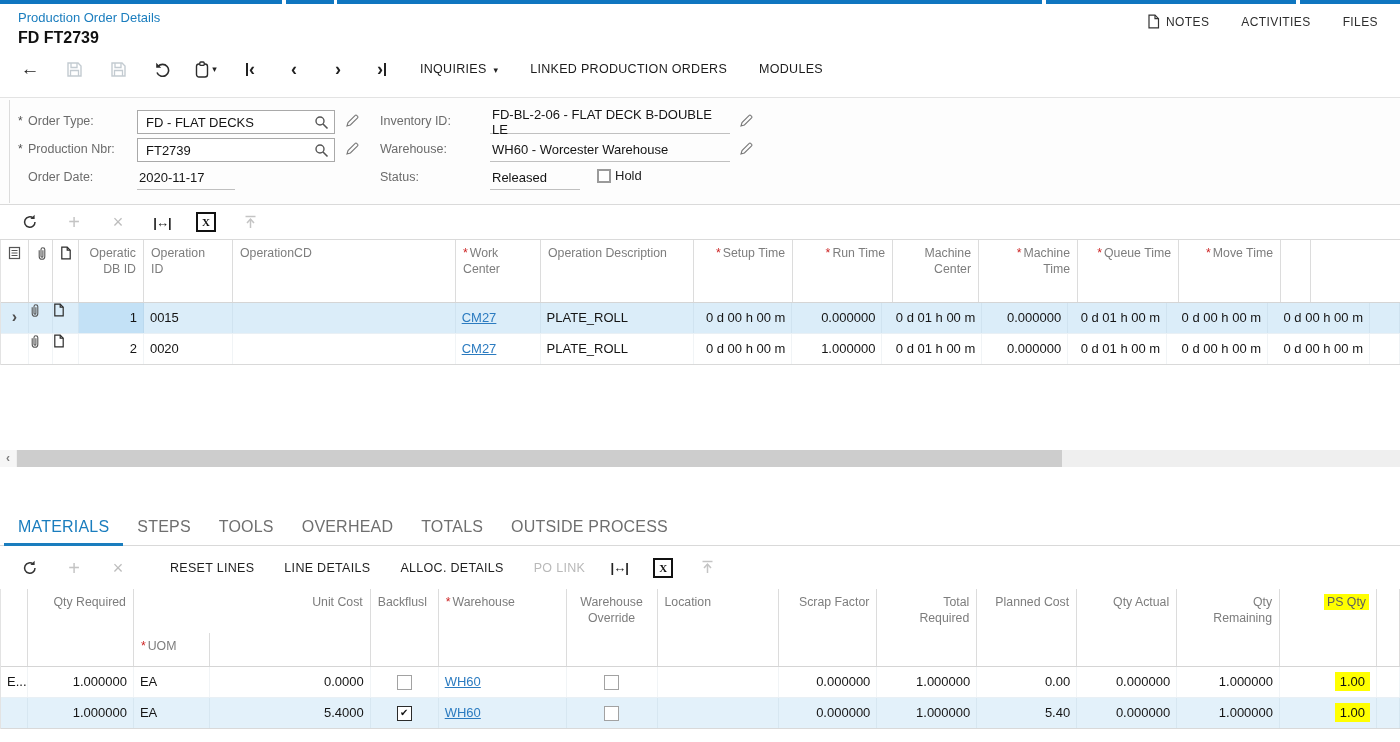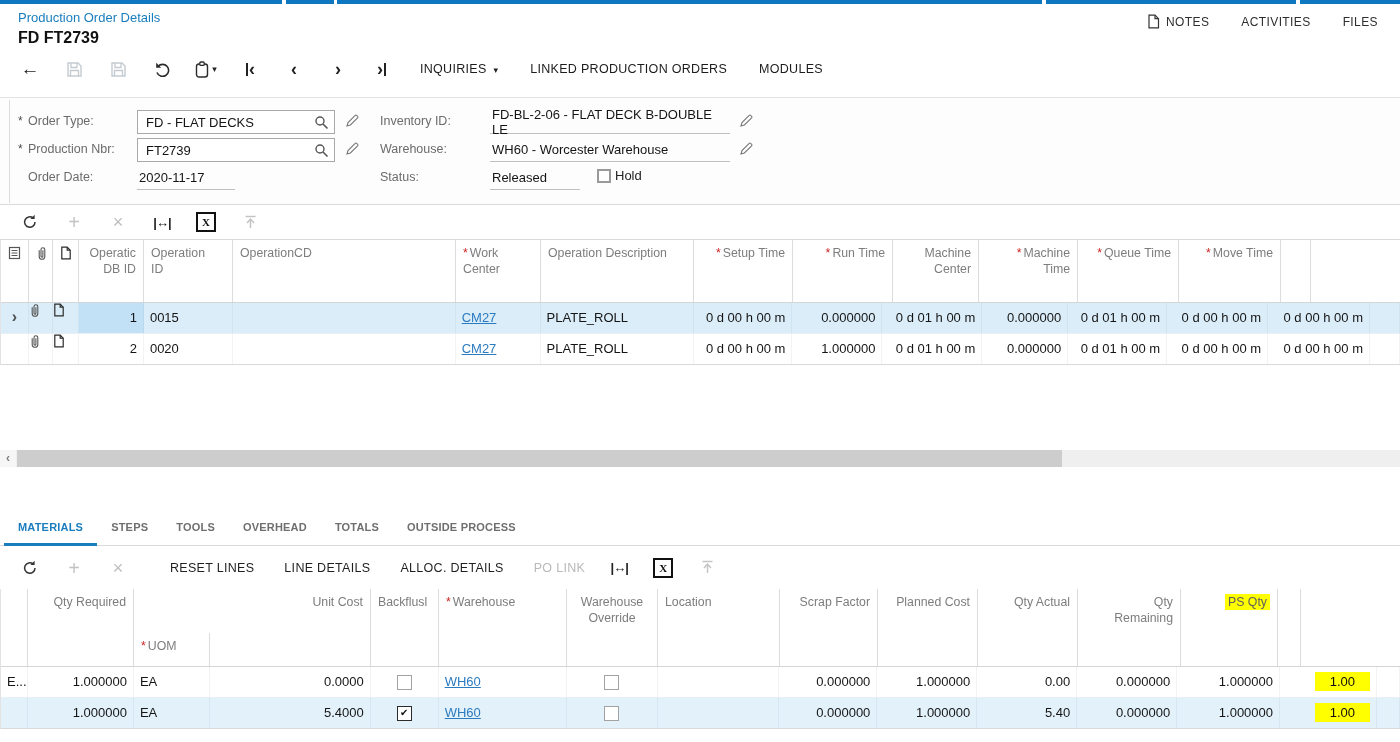--- a/index.html
+++ b/index.html
@@ -63,31 +63,31 @@
   .gc.right{text-align:right;} .gc.center{text-align:center;}
   .gc.icon{text-align:center;padding:0;} .gc.icon svg{vertical-align:middle;}
   .gc.active{background:var(--selcell);}
   .glink{color:var(--link);text-decoration:underline;cursor:pointer;}
   .cb{display:inline-block;width:13px;height:13px;border:1px solid #a2a2a2;background:#fff;line-height:12px;
       font-size:10px;text-align:center;vertical-align:middle;color:#111;}
   .cb.on{border-color:#2b2b2b;}
   .chev{font-size:16px;font-weight:bold;color:#4d4d4d;line-height:28px;}
   .req{color:var(--red);margin-right:2px;}
   .hl{background:var(--yellow);padding:1px 3px;color:#5e5e5e;}
-  .hlv{background:var(--yellow);padding:2px 15px;color:#111;}
+  .hlv{background:var(--yellow);padding:2px 5px;color:#111;}
   
   .hscroll{position:absolute;top:450px;left:0;width:1400px;height:17px;background:#efefef;}
   .larr{position:absolute;left:0;top:0;width:16px;height:17px;background:#f6f6f6;color:#7e7e7e;
         font-size:12px;font-weight:bold;line-height:16px;text-align:center;cursor:pointer;}
   .thumb{position:absolute;left:17px;top:0;width:1045px;height:17px;background:#cdcdcd;cursor:pointer;}
   
   .tabs{position:absolute;top:508px;left:0;width:1400px;height:38px;border-bottom:1px solid #d9d9d9;
         display:flex;align-items:center;padding-left:4px;box-sizing:border-box;}
-  .tab{padding:0 14px;height:38px;display:flex;align-items:center;font-size:11px;letter-spacing:.2px;
-       color:#6f6f6f;position:relative;cursor:pointer;white-space:nowrap;font-weight:bold;}
+  .tab{padding:0 14px;height:38px;display:flex;align-items:center;font-size:16px;letter-spacing:.2px;
+       color:#6f6f6f;position:relative;cursor:pointer;white-space:nowrap;}
   .tab.active{color:var(--accent);}
   .tab.active::after{content:"";position:absolute;left:0;right:0;bottom:-1px;height:4px;background:var(--accent);}
   svg{display:block;}
 </style>
 </head>
 <body>
 
 <div class="screen" style="--accent: #1a7dbe; --accent2: #0f76c0; --link: #2b7bc0; --selrow: #dbedf9; --selcell: #c3e1f6; --altrow: #e3f1fa; --yellow: #ffff00; --red: #cc2222;">
 
   <div class="topbar">
@@ -408,20 +408,22 @@
         <div class="hc" style="width: 27px;"></div>
         <div class="hc right" style="width: 106px;">Qty Required</div>
         <div class="hc" style="width: 76px; margin-top: 44px;"><span class="req">*</span>UOM</div>
         <div class="hc right" style="width: 161px;">Unit Cost</div>
         <div class="hc" style="width: 68px;">Backflusl</div>
         <div class="hc" style="width: 128px;"><span class="req">*</span>Warehouse</div>
         <div class="hc center" style="width: 91px;">Warehouse
 Override</div>
         <div class="hc" style="width: 122px;">Location</div>
         <div class="hc right" style="width: 98px;">Scrap Factor</div>
+        <div class="hc right" style="width: 100px;">Total
+Required</div>
         <div class="hc right" style="width: 100px;">Planned Cost</div>
         <div class="hc right" style="width: 100px;">Qty Actual</div>
         <div class="hc right" style="width: 103px;">Qty
 Remaining</div>
         <div class="hc right" style="width: 97px;"><span class="hl">PS Qty</span></div>
         <div class="hc" style="width: 23px;"></div>
       </div>
       <div class="grow">
         <div class="gc" style="width: 27px;">E...</div>
         <div class="gc right" style="width: 106px;">1.000000</div>

